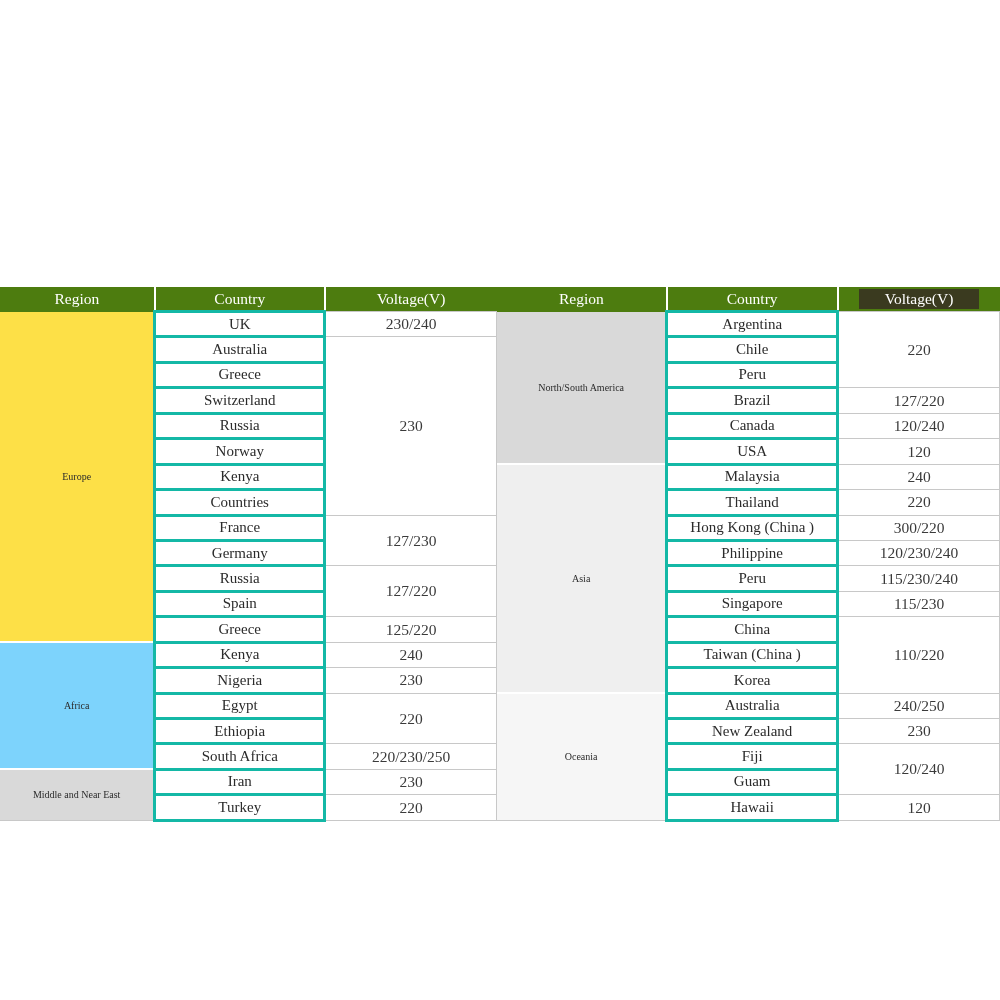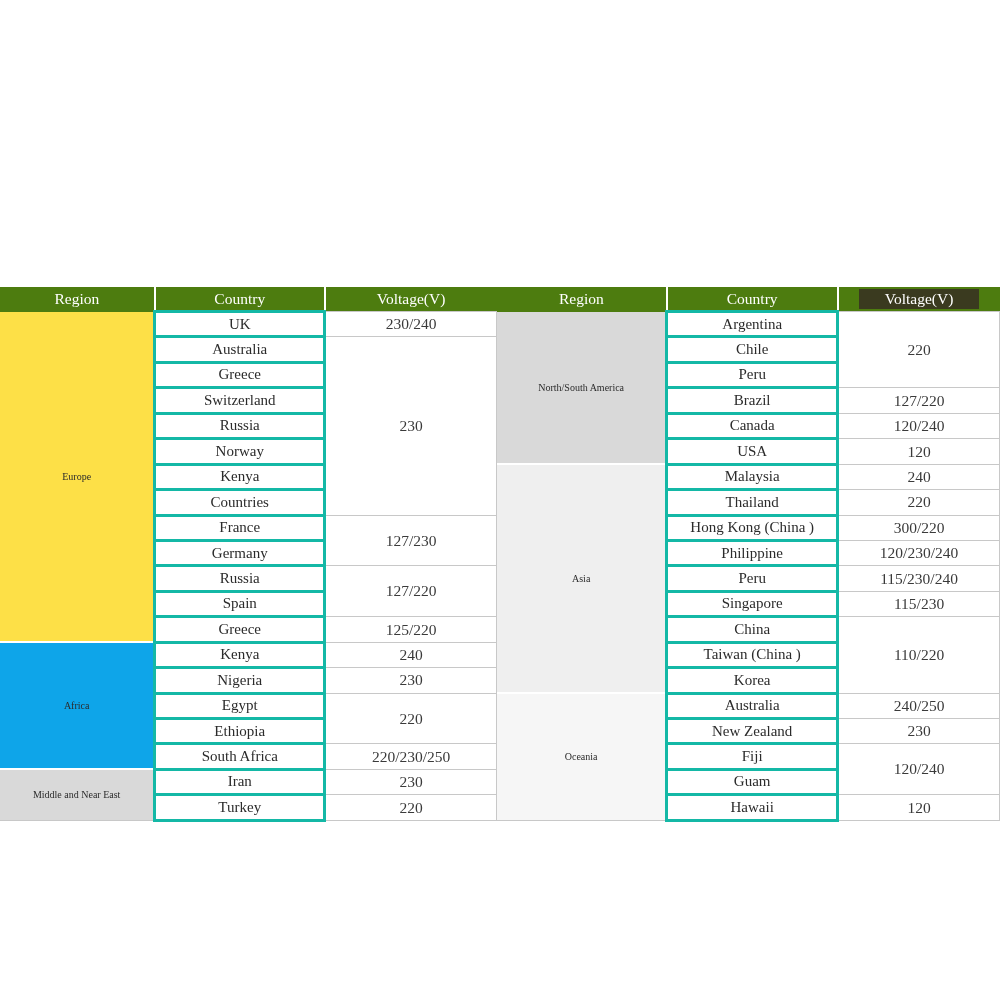--- a/index.html
+++ b/index.html
@@ -92,21 +92,21 @@
             <td class="voltage-cell" rowspan="2">127/220</td>
           </tr>
           <tr>
             <td class="country-cell">Spain</td>
           </tr>
           <tr>
             <td class="country-cell">Greece</td>
             <td class="voltage-cell" rowspan="1">125/220</td>
           </tr>
           <tr>
-            <td class="region-cell" rowspan="5" style="background: #0ea5e9;">Africa</td>
+            <td class="region-cell" rowspan="5" style="background: #7dd3fc;">Africa</td>
             <td class="country-cell">Kenya</td>
             <td class="voltage-cell" rowspan="1">240</td>
           </tr>
           <tr>
             <td class="country-cell">Nigeria</td>
             <td class="voltage-cell" rowspan="1">230</td>
           </tr>
           <tr>
             <td class="country-cell">Egypt</td>
             <td class="voltage-cell" rowspan="2">220</td>

